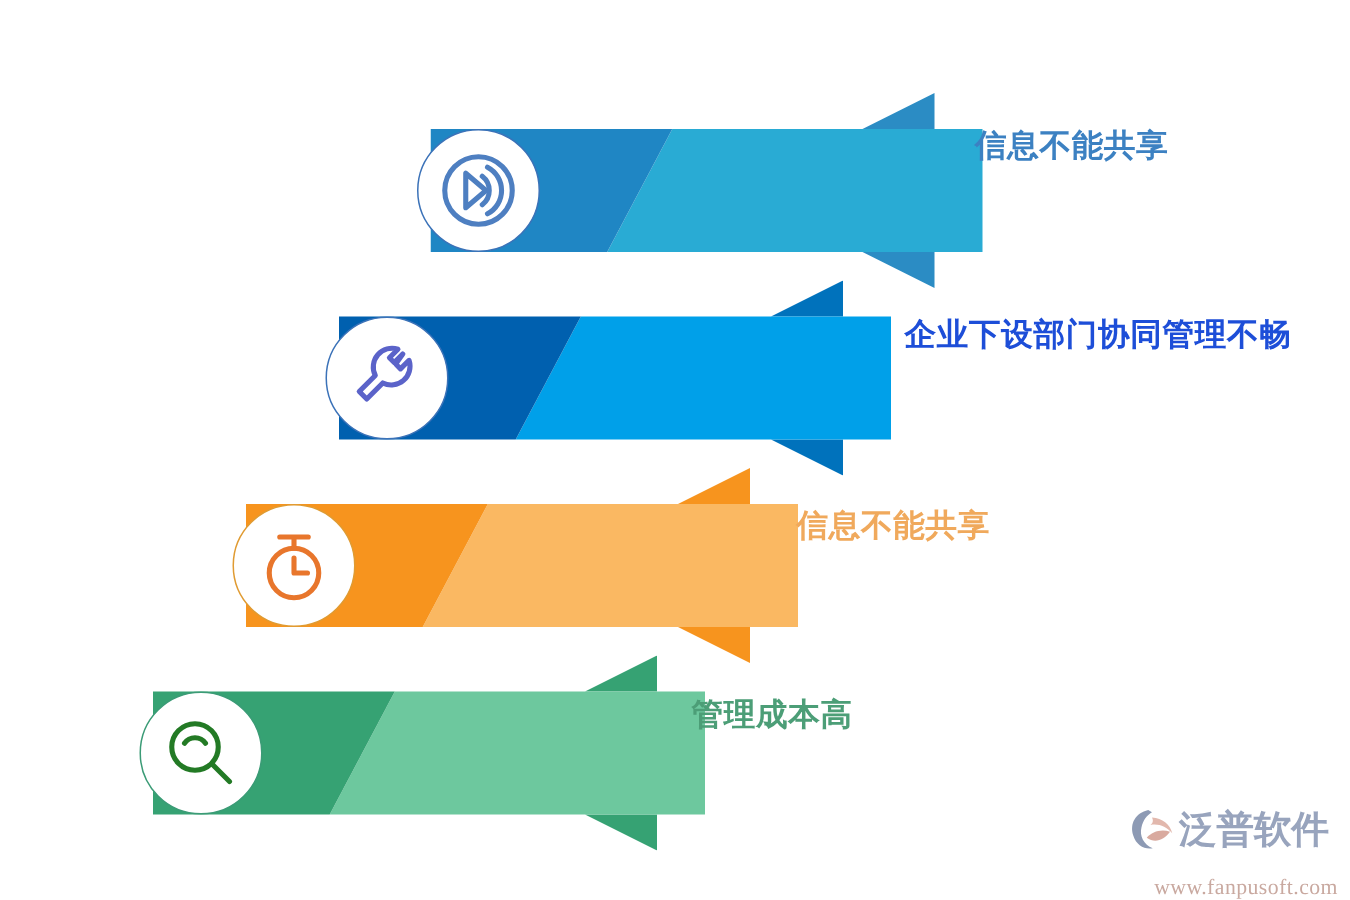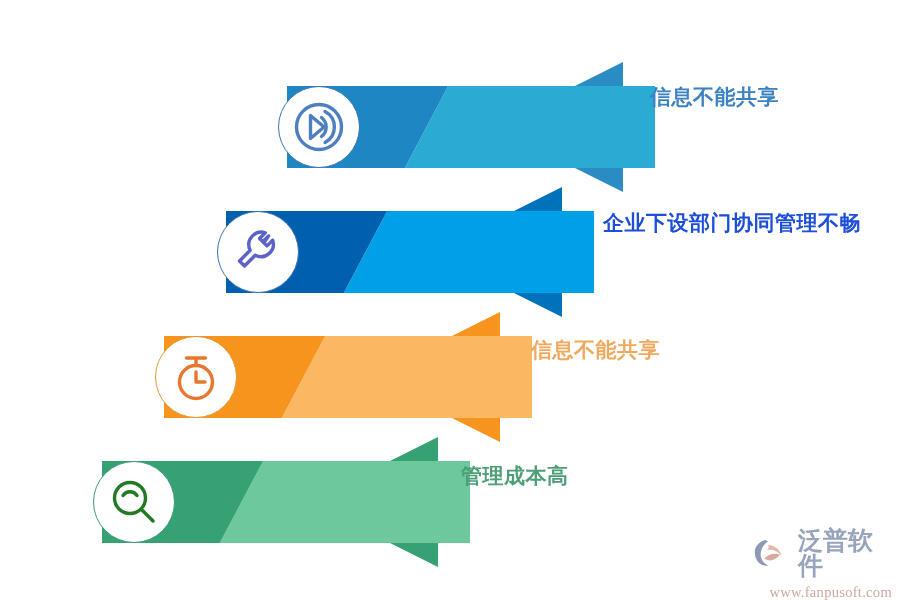--- a/index.html
+++ b/index.html
@@ -62,21 +62,21 @@
     position: absolute;
     left: 752px;
     top: 536px;
     width: 140px;
     height: 58px;
     user-select: none;
   }
   #watermark .wm-top {
     display: flex;
     align-items: center;
-    gap: 12px;
+    gap: 0;
     height: 34px;
   }
   #watermark .wm-mark { display: block; }
   #watermark .wm-name {
     font-size: 25px;
     font-weight: bold;
     color: #98a4bd;
     letter-spacing: 0px;
     line-height: 1;
     font-family: "Liberation Sans", "DejaVu Sans", sans-serif;

